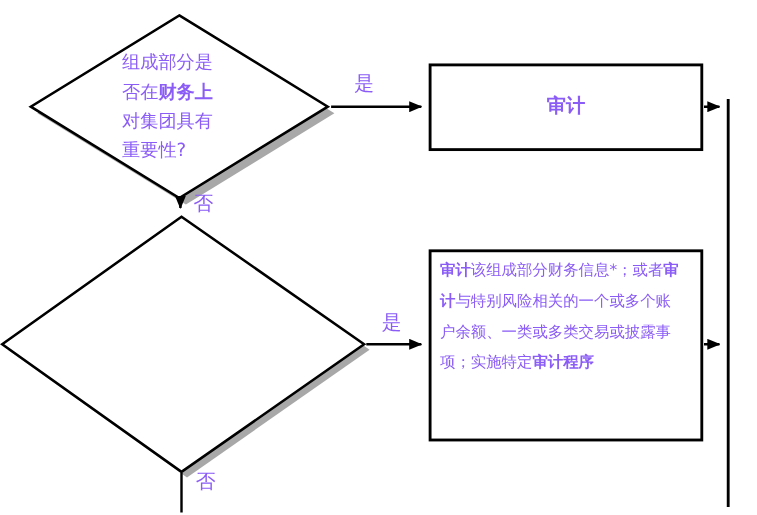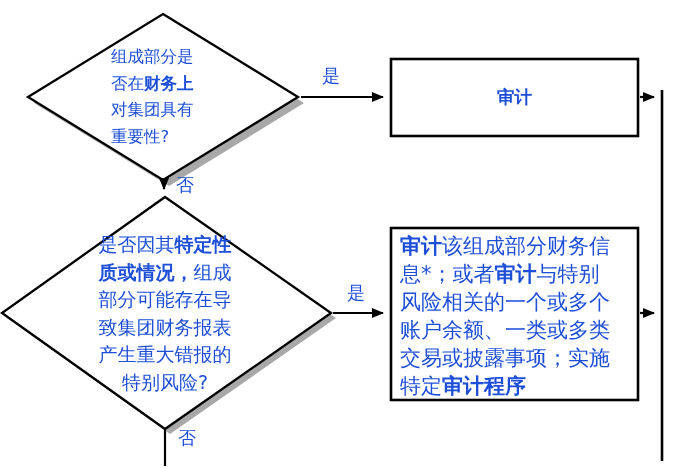--- a/index.html
+++ b/index.html
@@ -1,42 +1,43 @@
 <!DOCTYPE html>
 <html><head>
 <meta charset="utf-8">
 <style>
   html,body { margin:0; padding:0; background:#ffffff; }
   .canvas {
     position:relative;
     width:688px; height:468px;
     background:#ffffff;
     font-family:"DejaVu Sans","Liberation Sans",sans-serif;
-    color:#1d4ed8;
+    color:#8b5cf6;
     overflow:hidden;
+    border-radius:22px;
   }
   .canvas svg { position:absolute; left:0; top:0; }
   .txt { position:absolute; word-break:normal; }
   .b { font-weight:bold; }
   .d1 {
     left:111px; top:44px; width:92px;
     font-size:16.5px; line-height:26.5px; text-align:left;
   }
   .d2 {
     left:95px; top:231px; width:140px;
     font-size:19px; line-height:27.5px; text-align:center;
   }
   .r1 {
     left:391px; top:59px; width:247px; height:77px;
     display:flex; flex-direction:column; justify-content:center; align-items:center;
     font-size:17.5px; line-height:27px; text-align:center;
   }
   .r2 {
     left:400px; top:232px; width:220px;
-    font-size:21px; line-height:28px; text-align:left;
+    font-size:14px; line-height:28px; text-align:left;
   }
   .lbl { position:absolute; font-size:18px; }
   .lbl-yes1 { left:322px; top:64px; }
   .lbl-no1  { left:176px; top:173px; }
   .lbl-yes2 { left:347px; top:281px; }
   .lbl-no2  { left:178px; top:426px; }
 </style>
 </head>
 <body>
 
@@ -62,21 +63,20 @@
     <line x1="640" y1="97" x2="654" y2="97" stroke="#000" stroke-width="2.2" marker-end="url(#arrow)"></line>
     <line x1="164" y1="181" x2="164" y2="189" stroke="#000" stroke-width="2.2" marker-end="url(#arrow)"></line>
     <line x1="333" y1="313" x2="383" y2="313" stroke="#000" stroke-width="2.2" marker-end="url(#arrow)"></line>
     <line x1="640" y1="313" x2="654" y2="313" stroke="#000" stroke-width="2.2" marker-end="url(#arrow)"></line>
     <line x1="165" y1="430" x2="165" y2="466" stroke="#000" stroke-width="2.2"></line>
     <line x1="662" y1="90" x2="662" y2="461" stroke="#000" stroke-width="2.6"></line>
   </svg>
 
   <div class="txt d1"><span>组成部分是否在</span><span class="b">财务上</span><span>对集团具有重要性?</span></div>
 
-  <div class="txt d2"><span>是否因其</span><span class="b">特定性质或情况，</span><span>组成部分可能存在导致集团财务报表产生重大错报的特别风险?</span></div>
 
   <div class="txt r1">
     <div class="b">审计</div>
   </div>
 
   <div class="txt r2"><span class="b">审计</span><span>该组成部分财务信息*；或者</span><span class="b">审计</span><span>与特别风险相关的一个或多个账户余额、一类或多类交易或披露事项；实施特定</span><span class="b">审计程序</span></div>
 
   <div class="lbl lbl-yes1">是</div>
   <div class="lbl lbl-no1">否</div>
   <div class="lbl lbl-yes2">是</div>

